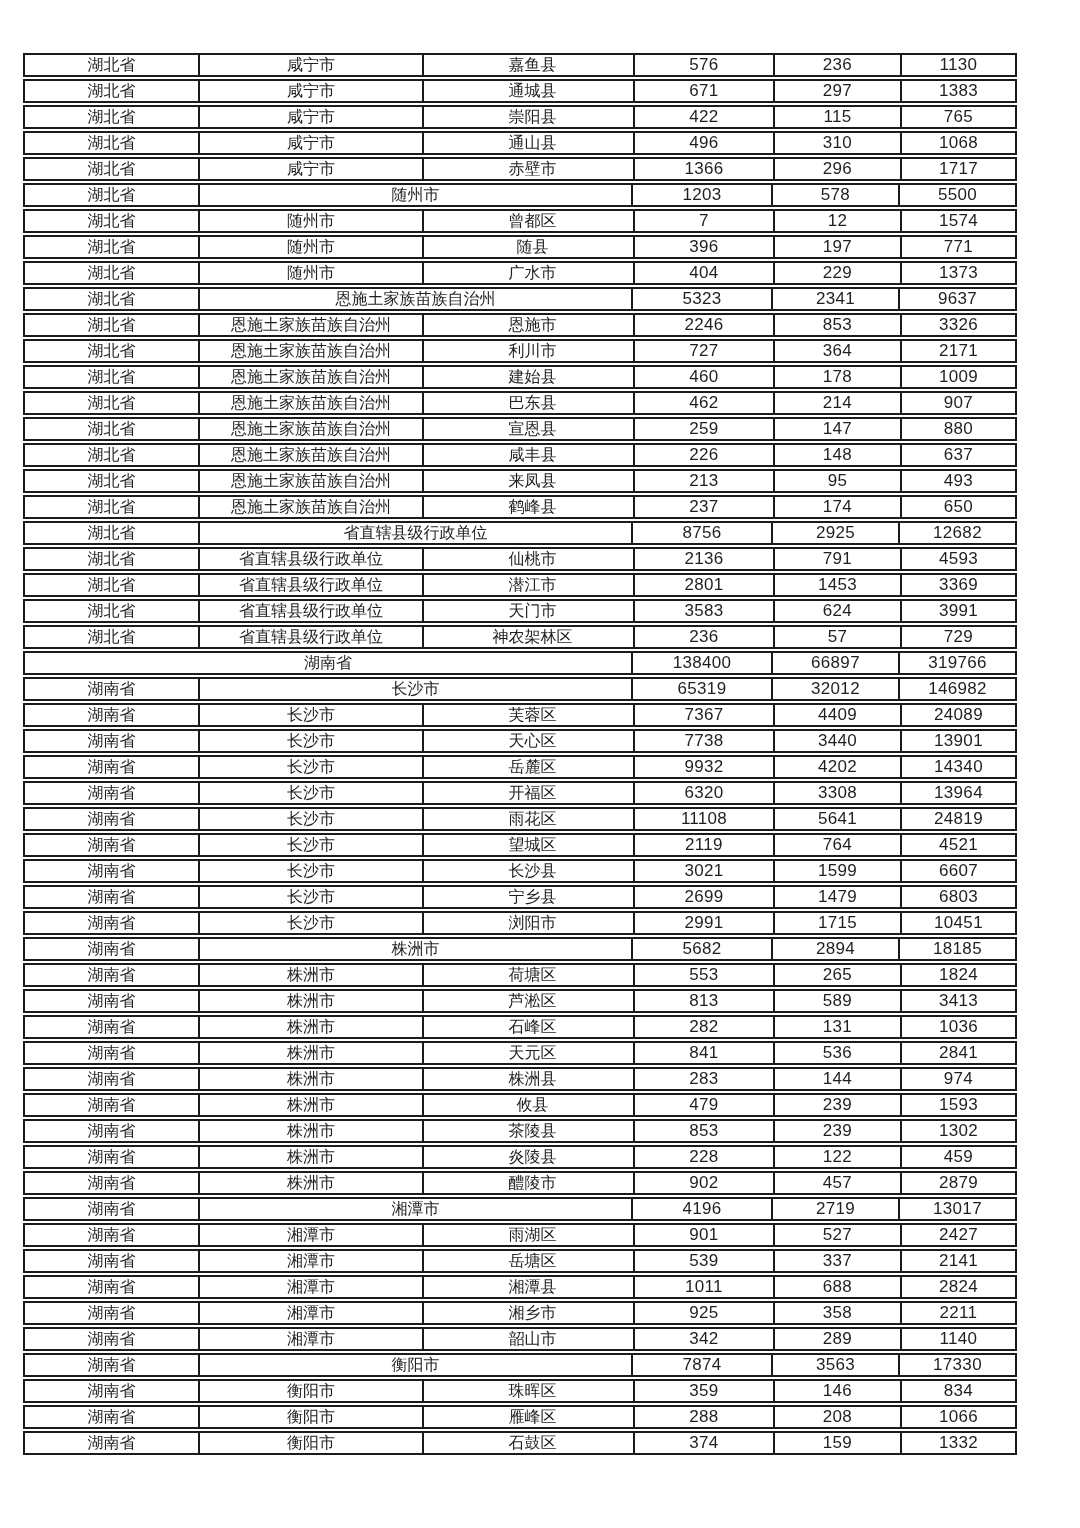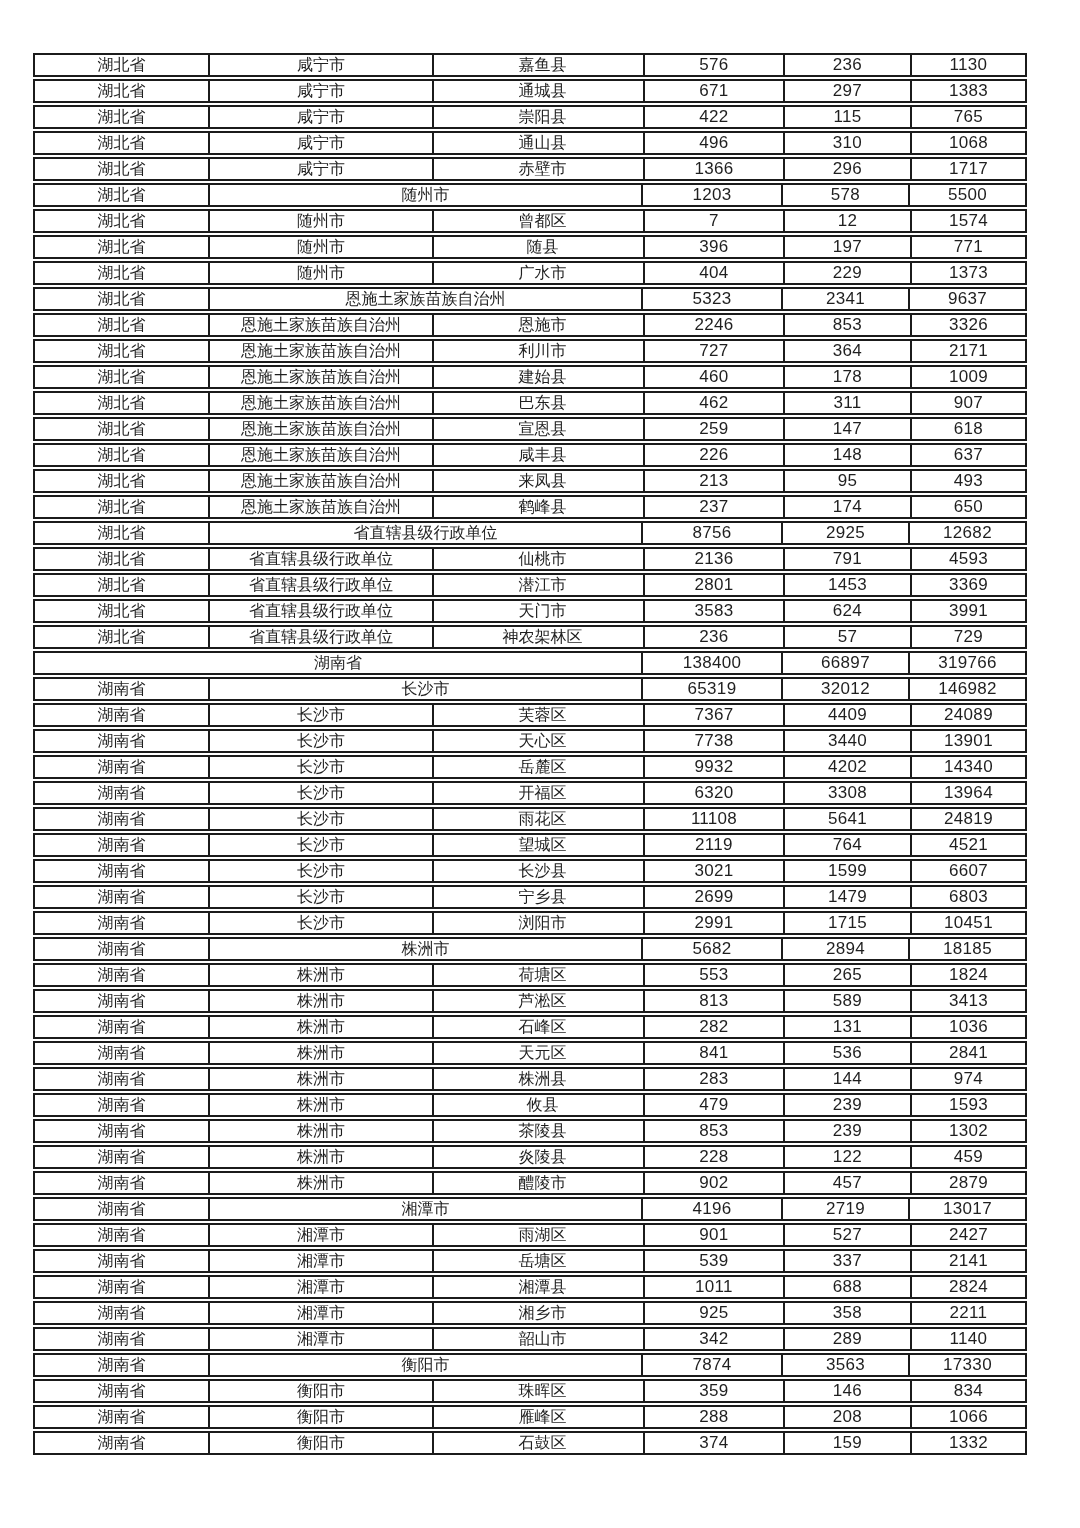--- a/index.html
+++ b/index.html
@@ -11,21 +11,21 @@
     padding:0;
     background:#ffffff;
     width:1080px;
     height:1528px;
     font-family:"Liberation Sans", sans-serif;
     position:relative;
     overflow:hidden;
   }
   .table{
     position:absolute;
-    left:33px;
+    left:23px;
     top:53px;
     width:994px;
   }
   .row{
     display:flex;
     box-sizing:border-box;
     border:2px solid var(--bc);
     background:#ffffff;
     height:24px;
     margin-bottom:2px;
@@ -157,30 +157,30 @@
       <div class="cell c-county">建始县</div>
       <div class="cell c-v1 val">460</div>
       <div class="cell c-v2 val">178</div>
       <div class="cell c-v3 val">1009</div>
     </div>
     <div class="row">
       <div class="cell c-prov">湖北省</div>
       <div class="cell c-city">恩施土家族苗族自治州</div>
       <div class="cell c-county">巴东县</div>
       <div class="cell c-v1 val">462</div>
-      <div class="cell c-v2 val">311</div>
+      <div class="cell c-v2 val">214</div>
       <div class="cell c-v3 val">907</div>
     </div>
     <div class="row">
       <div class="cell c-prov">湖北省</div>
       <div class="cell c-city">恩施土家族苗族自治州</div>
       <div class="cell c-county">宣恩县</div>
       <div class="cell c-v1 val">259</div>
       <div class="cell c-v2 val">147</div>
-      <div class="cell c-v3 val">618</div>
+      <div class="cell c-v3 val">880</div>
     </div>
     <div class="row">
       <div class="cell c-prov">湖北省</div>
       <div class="cell c-city">恩施土家族苗族自治州</div>
       <div class="cell c-county">咸丰县</div>
       <div class="cell c-v1 val">226</div>
       <div class="cell c-v2 val">148</div>
       <div class="cell c-v3 val">637</div>
     </div>
     <div class="row">

